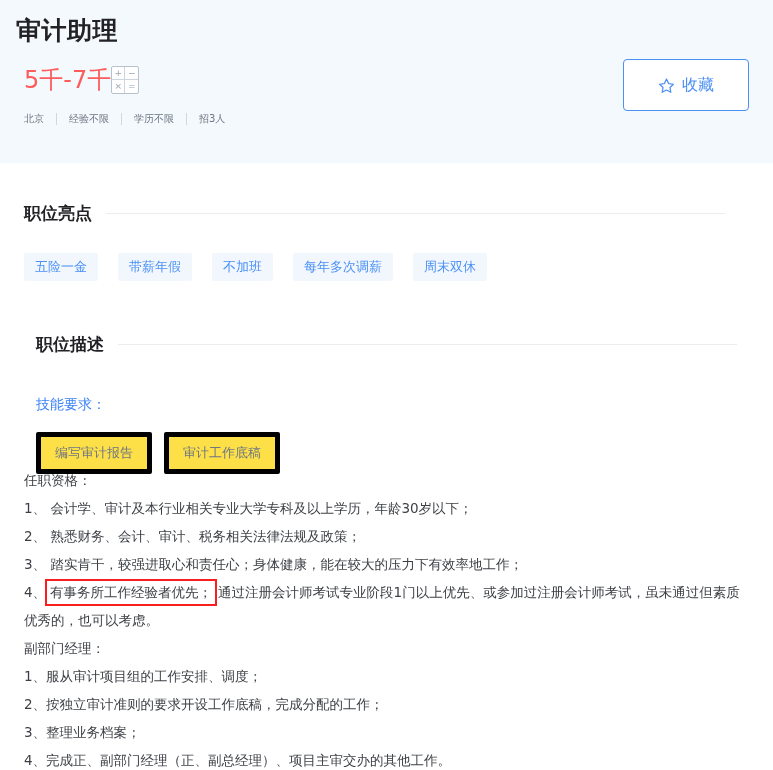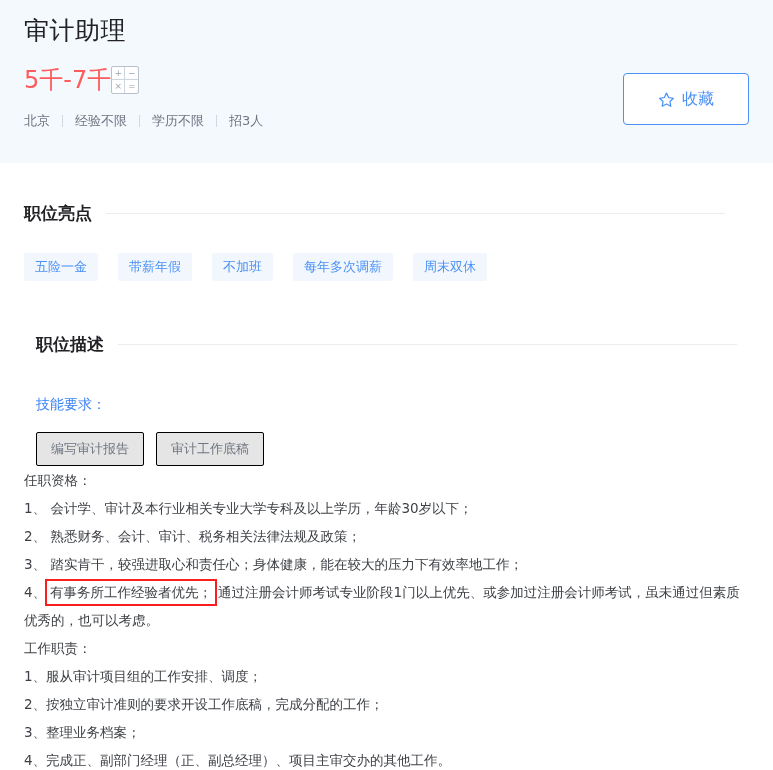--- a/index.html
+++ b/index.html
@@ -14,24 +14,24 @@
 
   
   .job-header {
     position: relative;
     height: 163px;
     background: #f4f9fd;
     padding: 0 24px;
   }
   .job-title {
     position: absolute;
-    left: 24px;
+    left: 16px;
     top: 14px;
     font-size: 25px;
-    font-weight: normal;
+    font-weight: bold;
     color: #222226;
     letter-spacing: 0.5px;
   }
   .salary-row {
     position: absolute;
     left: 24px;
     top: 66px;
     display: flex;
     align-items: center;
   }
@@ -64,36 +64,36 @@
   }
   .calc-icon span:nth-child(2), .calc-icon span:nth-child(4) { border-right: none; }
   .calc-icon span:nth-child(3), .calc-icon span:nth-child(4) { border-bottom: none; }
 
   .meta-row {
     position: absolute;
     left: 24px;
     top: 112px;
     display: flex;
     align-items: center;
-    font-size: 13px;
+    font-size: 10px;
     color: #6f7682;
   }
   .meta-item { padding: 0 0px; white-space: nowrap; }
   .meta-sep {
     display: inline-block;
     width: 1px;
     height: 12px;
     background: #d3d8de;
     margin: 0 12px;
   }
 
   .fav-button {
     position: absolute;
     right: 24px;
-    top: 73px;
+    top: 59px;
     width: 126px;
     height: 52px;
     border: 1px solid #4a90f5;
     border-radius: 4px;
     background: #ffffff;
     color: #4a90f5;
     font-size: 16px;
     display: flex;
     align-items: center;
     justify-content: center;
@@ -146,22 +146,22 @@
     font-size: 14px;
     color: #3b82f6;
     margin-top: 40px;
   }
   .skill-row {
     display: flex;
     gap: 12px;
     margin-top: 18px;
   }
   .skill-tag {
-    border: 1px solid #000000;
-    background: #e5e5e5;
+    border: 5px solid #000000;
+    background: #fde047;
     color: #6f7682;
     font-size: 13px;
     padding: 8px 14px;
     border-radius: 2px;
     line-height: 1.2;
     white-space: nowrap;
   }
 
   
   .desc-body {
@@ -245,20 +245,20 @@
       <span class="skill-tag">审计工作底稿</span>
     </div>
   </div>
 
   <div class="desc-body">
     <p>任职资格：</p>
     <p>1、 会计学、审计及本行业相关专业大学专科及以上学历，年龄30岁以下；</p>
     <p>2、 熟悉财务、会计、审计、税务相关法律法规及政策；</p>
     <p>3、 踏实肯干，较强进取心和责任心；身体健康，能在较大的压力下有效率地工作；</p>
     <p><span>4、</span><span class="hl-box">有事务所工作经验者优先；</span><span>通过注册会计师考试专业阶段1门以上优先、或参加过注册会计师考试，虽未通过但素质优秀的，也可以考虑。</span></p>
-    <p>工作职责：</p>
+    <p>副部门经理：</p>
     <p>1、服从审计项目组的工作安排、调度；</p>
     <p>2、按独立审计准则的要求开设工作底稿，完成分配的工作；</p>
     <p>3、整理业务档案；</p>
     <p>4、完成正、副部门经理（正、副总经理）、项目主审交办的其他工作。</p>
   </div>
 
 </div>
 
 </body></html>

